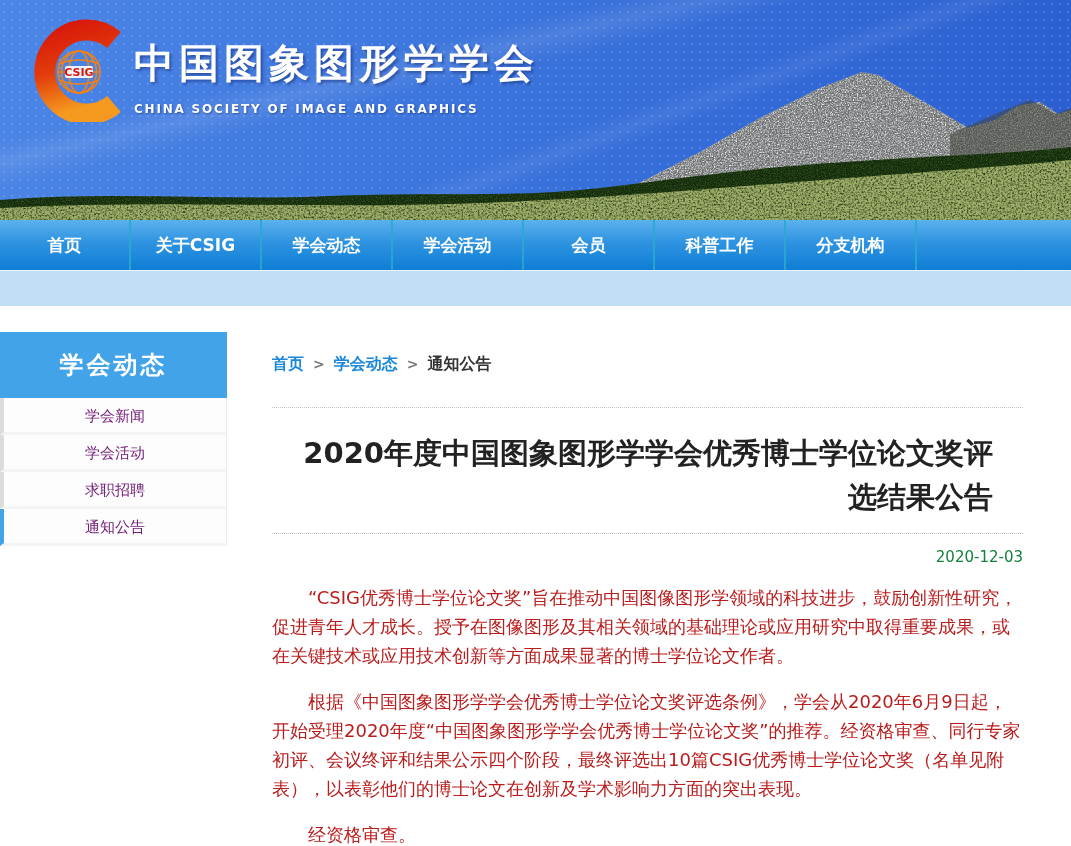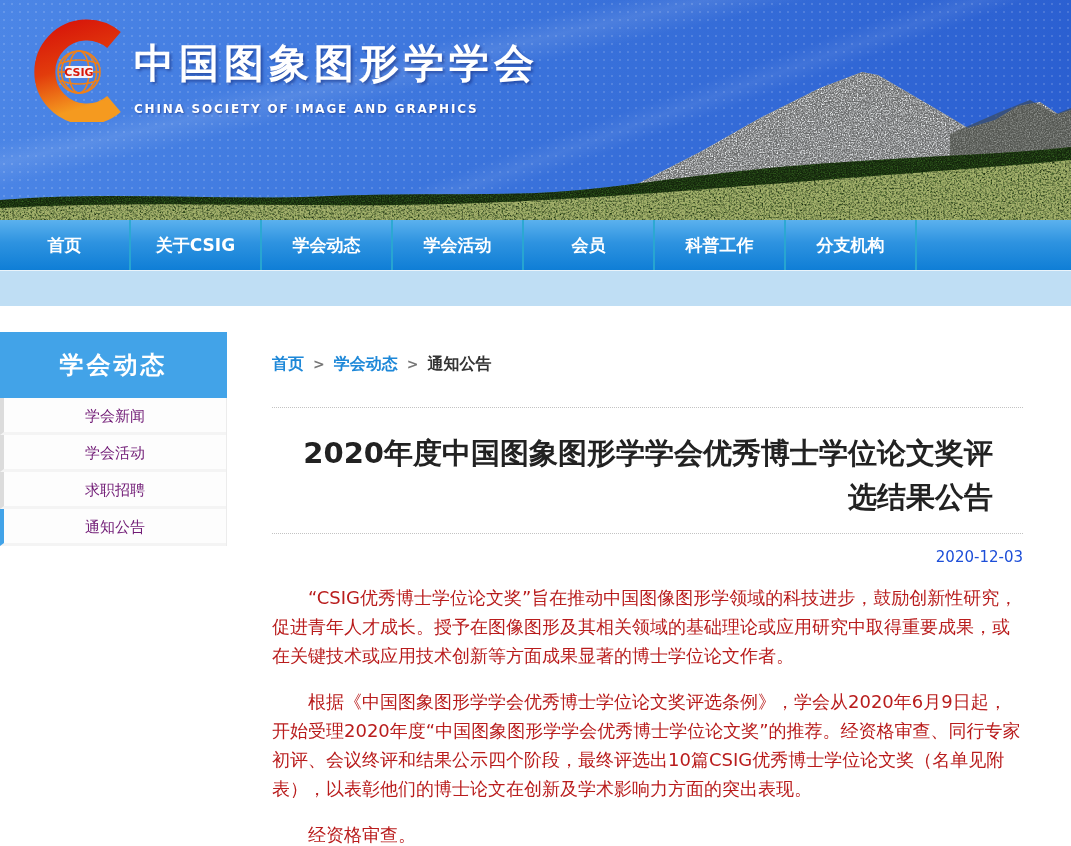--- a/index.html
+++ b/index.html
@@ -97,21 +97,21 @@
   .breadcrumb .sep { color:#777; font-weight:bold; margin:0 9px; font-size:14px; }
 
   .rule1 { border:none; border-top:1px dotted #c3c3c3; margin:32px 0 0 0; }
   .rule2 { border:none; border-top:1px dotted #c3c3c3; margin:12px 0 0 0; }
 
   .article-title {
     margin:24px 30px 14px 30px;
     font-size:29px; font-weight:bold; color:#222;
     text-align:right; line-height:1.5;
   }
-  .article-date { text-align:right; color:#1d4ed8; font-size:15px; margin:14px 0 10px 0; }
+  .article-date { text-align:right; color:#15803d; font-size:15px; margin:14px 0 10px 0; }
 
   .body-p {
     font-size:18px; color:#b91c1c; line-height:29px;
     text-indent:2em; margin:17px 0;
   }
   .signature { text-align:right; font-size:18px; color:#333; line-height:29px; margin-top:16px; }
 </style>
 </head>
 <body>
 

